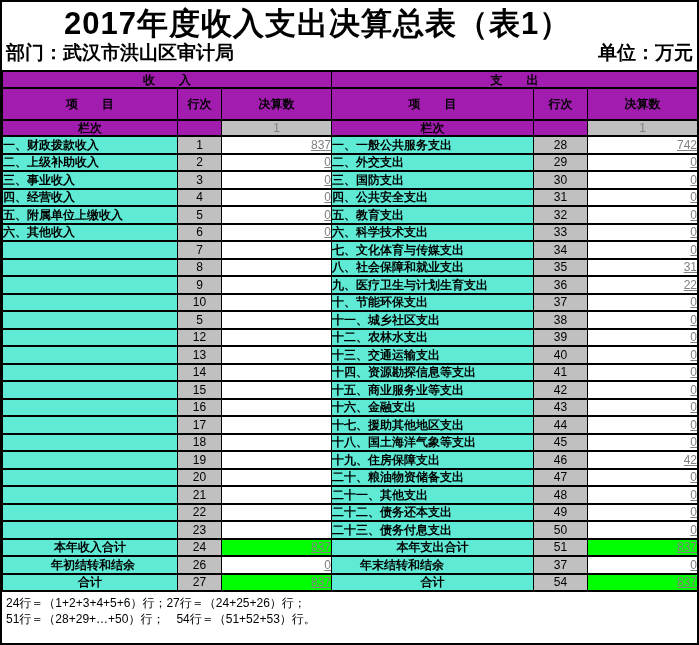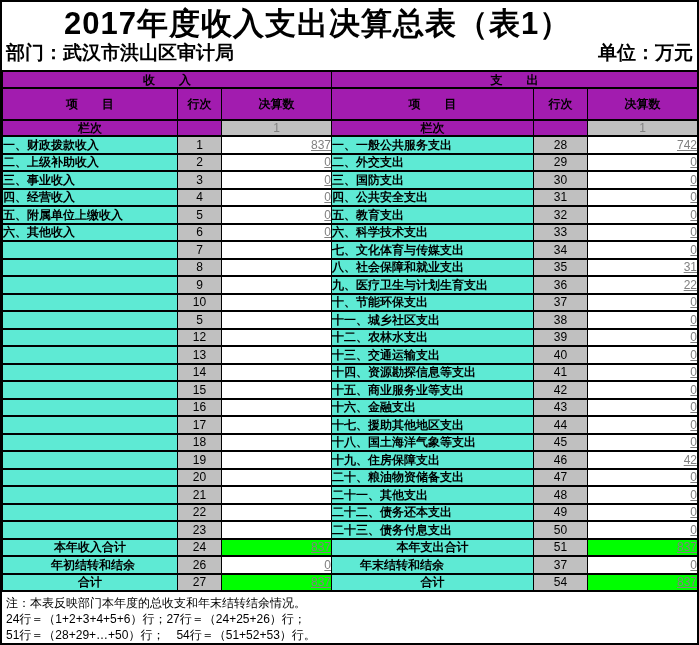--- a/index.html
+++ b/index.html
@@ -314,16 +314,15 @@
         <td class="line-cell">27</td>
         <td class="value-cell green">837</td>
         <td class="divider item-cell center">合计</td>
         <td class="line-cell">54</td>
         <td class="value-cell green">837</td>
       </tr>
     </tbody>
 </table>
 
 <div class="notes">
-  <div>注：本表反映部门本年度的总收支和年末结转结余情况。</div>
   <div>24行＝（1+2+3+4+5+6）行；27行＝（24+25+26）行；</div>
   <div>51行＝（28+29+…+50）行；　54行＝（51+52+53）行。</div>
 </div>
 
 </body></html>

